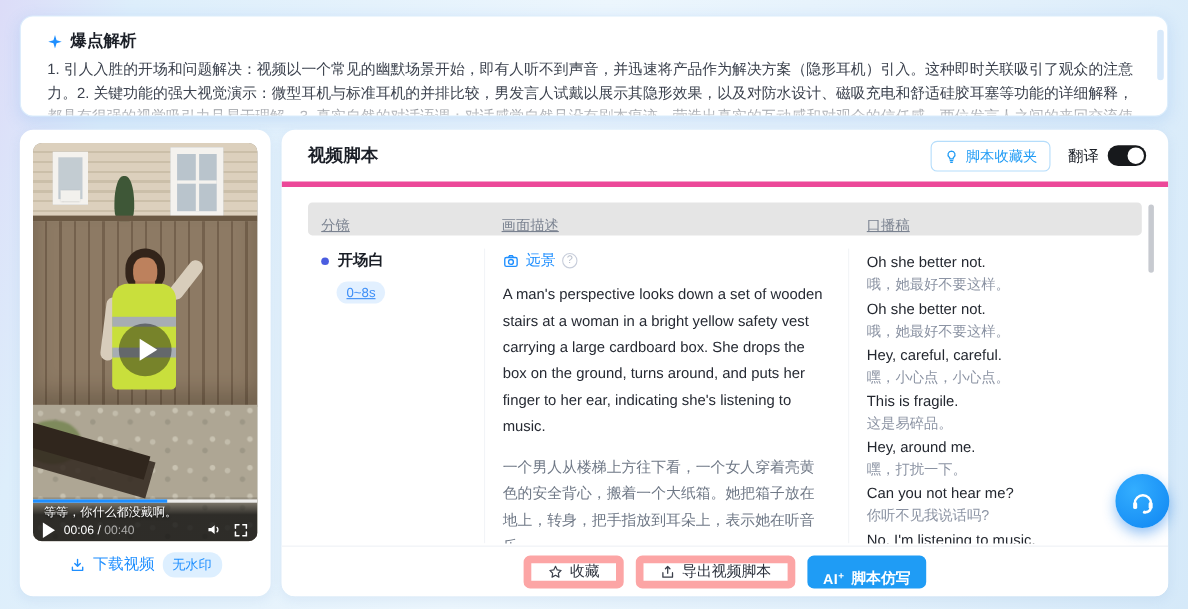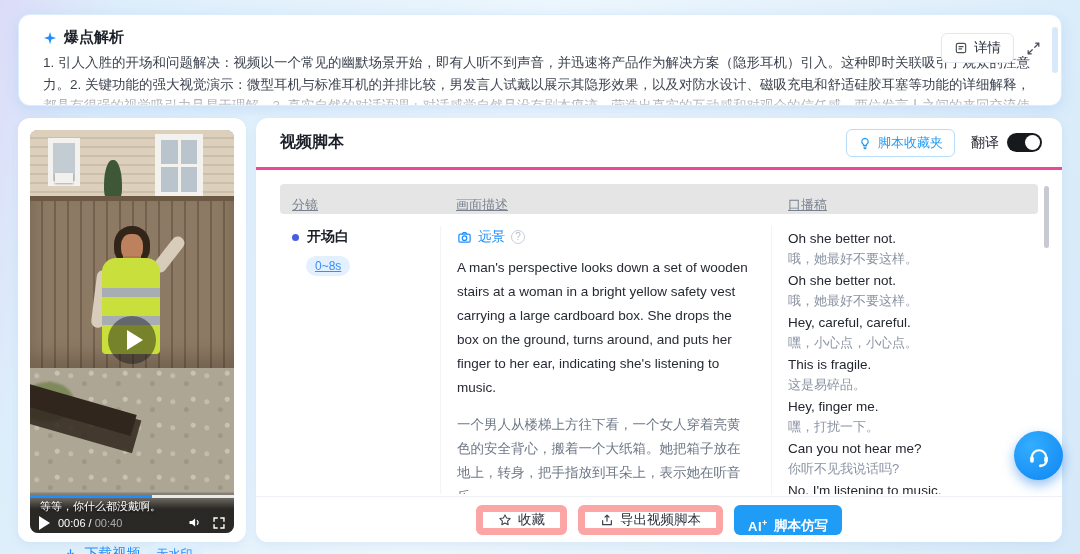--- a/index.html
+++ b/index.html
@@ -32,21 +32,21 @@
     font-size:13.5px; color:#2c313c; cursor:pointer;
   }
   .banner-scroll { position:absolute; right:3px; top:12px; width:6px; height:46px; background:#d8e9fa; border-radius:3px; }
 
   
   .video-card {
     position:absolute; left:18px; top:118px; width:228px; height:424px;
     background:#fff; border-radius:12px; box-shadow:0 3px 10px rgba(120,160,210,.14);
     padding:12px;
   }
-  .video-frame { position:relative; width:204px; height:403px; border-radius:8px; overflow:hidden; background:#9a9488; }
+  .video-frame { position:relative; width:204px; height:362px; border-radius:8px; overflow:hidden; background:#9a9488; }
   
   .sc-house { position:absolute; left:0; top:0; width:100%; height:72px;
     background:repeating-linear-gradient(#dcd0bd 0 7px,#cbbfa9 7px 9px); }
   .sc-win1 { position:absolute; left:18px; top:8px; width:32px; height:48px; background:#c3ccd2; border:5px solid #f4f2ee; }
   .sc-win1 .ac { position:absolute; left:2px; bottom:-2px; width:18px; height:10px; background:#f2f1ed; box-shadow:0 1px 2px rgba(0,0,0,.3);}
   .sc-win2 { position:absolute; left:125px; top:4px; width:48px; height:64px; background:#b9c4cc; border:6px solid #f4f2ee; }
   .sc-win2 .bar-h { position:absolute; left:0; top:24px; width:100%; height:3px; background:#f4f2ee; }
   .sc-win2 .bar-v { position:absolute; left:17px; top:0; width:3px; height:100%; background:#f4f2ee; }
   .sc-tree { position:absolute; left:74px; top:30px; width:18px; height:42px; background:#3e5737; border-radius:45% 45% 35% 35% / 60% 60% 30% 30%; }
   .sc-fence { position:absolute; left:0; top:66px; width:100%; height:174px;
@@ -89,21 +89,21 @@
   .download-row { height:38px; display:flex; align-items:center; justify-content:center; gap:7px; margin-top:2px; cursor:pointer; }
   .download-label { color:#1f8fff; font-size:14px; }
   .wm-badge { background:#ddefff; color:#1f8fff; font-size:12px; border-radius:11px; padding:3px 9px; }
 
   
   .script-panel {
     position:absolute; left:256px; top:118px; width:806px; height:424px;
     background:#fff; border-radius:12px; box-shadow:0 3px 10px rgba(120,160,210,.14);
     overflow:hidden;
   }
-  .sp-header { height:52px; display:flex; align-items:center; justify-content:space-between; padding:0 20px 0 24px; border-bottom:3px solid #ec4899; }
+  .sp-header { height:52px; display:flex; align-items:center; justify-content:space-between; padding:0 20px 0 24px; border-bottom:5px solid #ec4899; }
   .sp-title { font-size:16px; font-weight:700; color:#1b1f27; }
   .sp-header-right { display:flex; align-items:center; gap:16px; }
   .collect-btn { display:inline-flex; align-items:center; gap:6px; border:1px solid #b5ddfb; color:#1f9bf5; background:#fff; border-radius:6px; height:28px; padding:0 11px; font-size:13px; cursor:pointer; }
   .translate-wrap { display:flex; align-items:center; gap:8px; }
   .translate-label { font-size:14px; color:#1b1f27; }
   .toggle { width:35px; height:19px; border-radius:10px; background:#17191c; position:relative; cursor:pointer; }
   .toggle .knob { position:absolute; right:2px; top:2px; width:15px; height:15px; border-radius:50%; background:#fff; }
 
   .tbl { margin:14px 24px 0 24px; }
   .tbl-head { display:flex; align-items:flex-end; height:30px; background:#e5e5e5; border-radius:4px; color:#7a8290; font-size:13px;text-decoration:underline; }
@@ -150,36 +150,20 @@
 <div class="banner">
   <div class="banner-title-row">
     <span>
       <svg width="14" height="14" viewBox="0 0 24 24" fill="#1f8fff">
           <path d="M12 1.5l2.4 8.1L22.5 12l-8.1 2.4L12 22.5l-2.4-8.1L1.5 12l8.1-2.4z"></path>
         </svg>
     </span>
     <span class="banner-title">爆点解析</span>
   </div>
   <div class="banner-text">1. 引人入胜的开场和问题解决：视频以一个常见的幽默场景开始，即有人听不到声音，并迅速将产品作为解决方案（隐形耳机）引入。这种即时关联吸引了观众的注意力。2. 关键功能的强大视觉演示：微型耳机与标准耳机的并排比较，男发言人试戴以展示其隐形效果，以及对防水设计、磁吸充电和舒适硅胶耳塞等功能的详细解释，都具有很强的视觉吸引力且易于理解。3. 真实自然的对话语调：对话感觉自然且没有剧本痕迹，营造出真实的互动感和对观众的信任感。两位发言人之间的来回交流使信息易于消化且引人入胜。4. 清晰且有紧迫感的行动号召：视频最后明确说明了在哪里购买产品（TikTok），并强调了限时黑色星期五优惠，促使感兴趣的观</div>
-  <div class="banner-actions">
-    <button class="detail-btn">
-      <span>
-        <svg width="14" height="14" viewBox="0 0 24 24" fill="none" stroke="#4a4f58" stroke-width="2" stroke-linecap="round">
-            <rect x="4" y="4" width="16" height="16" rx="3"></rect>
-            <path d="M8.5 9.5h7M8.5 13.5h4.5"></path>
-          </svg>
-      </span>
-      <span>详情</span>
-    </button>
-    <span>
-      <svg width="15" height="15" viewBox="0 0 24 24" fill="none" stroke="#4a4f58" stroke-width="2" stroke-linecap="round">
-          <path d="M14 10l6.5-6.5M20.5 8.5v-5h-5M10 14l-6.5 6.5M3.5 15.5v5h5"></path>
-        </svg>
-    </span>
-  </div>
   <div class="banner-scroll"></div>
 </div>
 
 <div class="video-card">
   <div class="video-frame">
     <div class="sc-house">
       <div class="sc-win1">
           <div class="ac"></div>
         </div>
       <div class="sc-win2">
@@ -297,21 +281,21 @@
 
       <div class="td3 vo">
         <div class="en">Oh she better not.</div>
         <div class="zh">哦，她最好不要这样。</div>
         <div class="en">Oh she better not.</div>
         <div class="zh">哦，她最好不要这样。</div>
         <div class="en">Hey, careful, careful.</div>
         <div class="zh">嘿，小心点，小心点。</div>
         <div class="en">This is fragile.</div>
         <div class="zh">这是易碎品。</div>
-        <div class="en">Hey, finger me.</div>
+        <div class="en">Hey, around me.</div>
         <div class="zh">嘿，打扰一下。</div>
         <div class="en">Can you not hear me?</div>
         <div class="zh">你听不见我说话吗?</div>
         <div class="en">No, I'm listening to music.</div>
       </div>
     </div>
   </div>
 
   <div class="tbl-scroll"></div>
 

